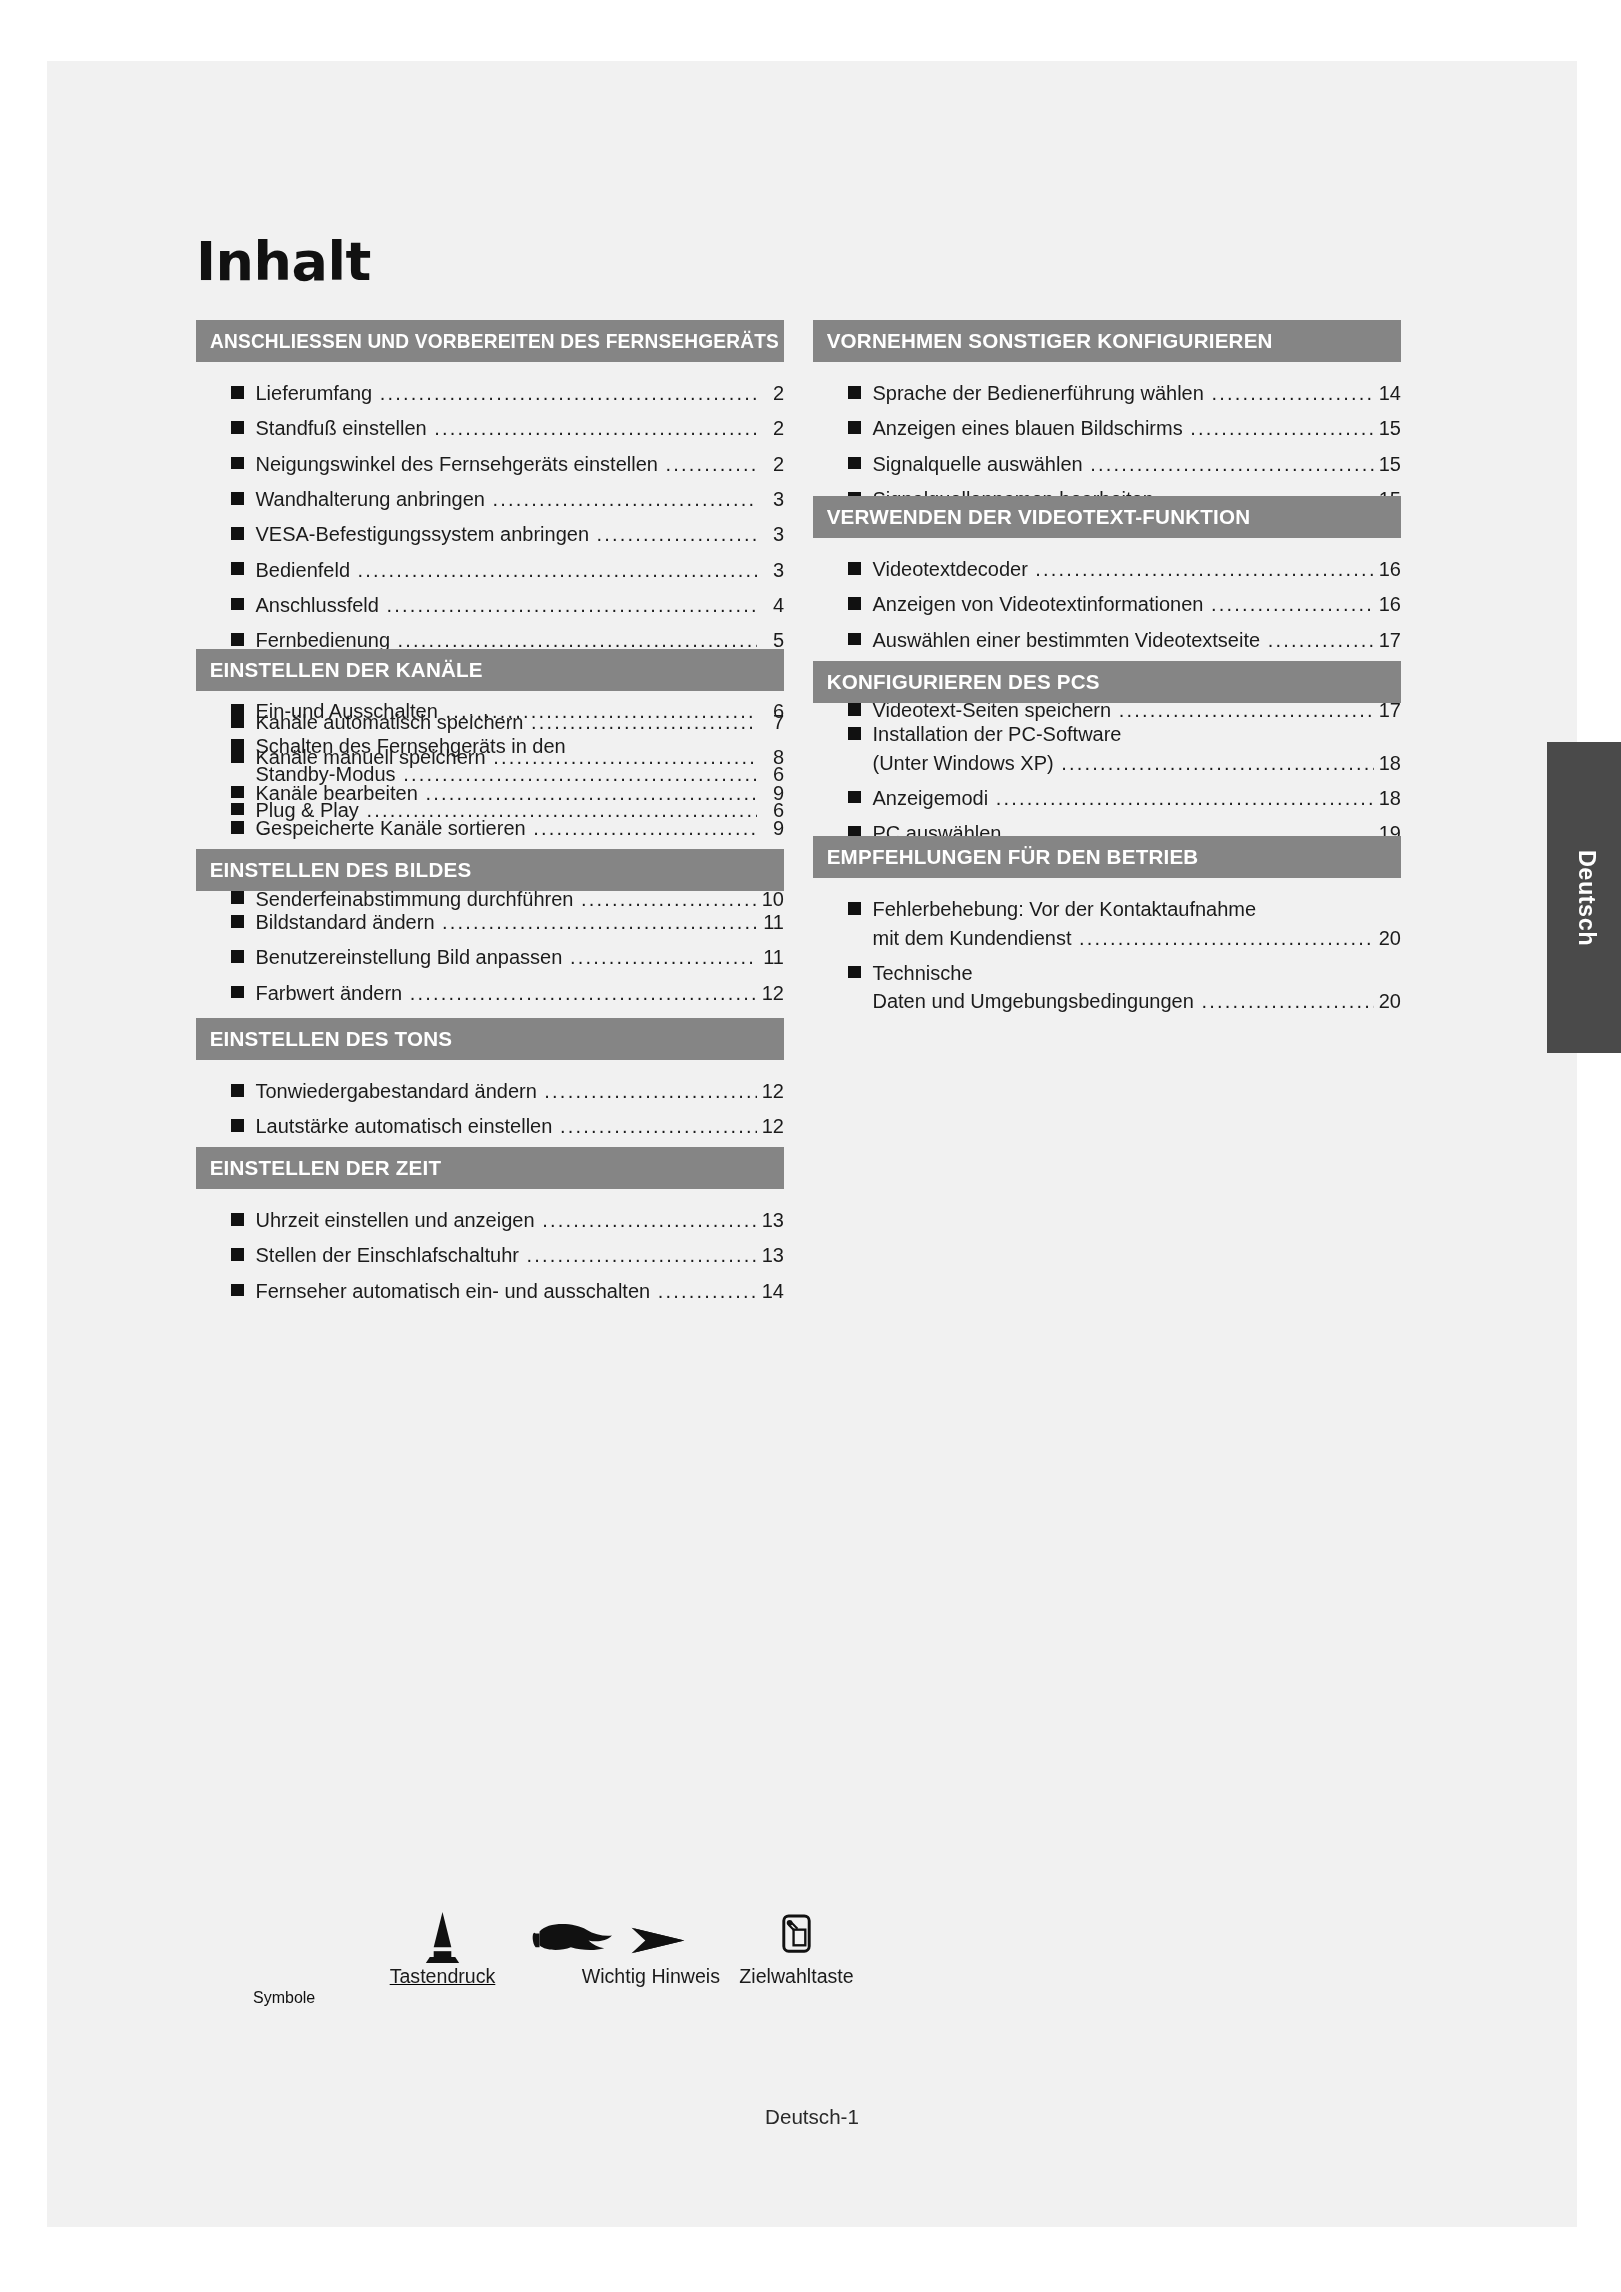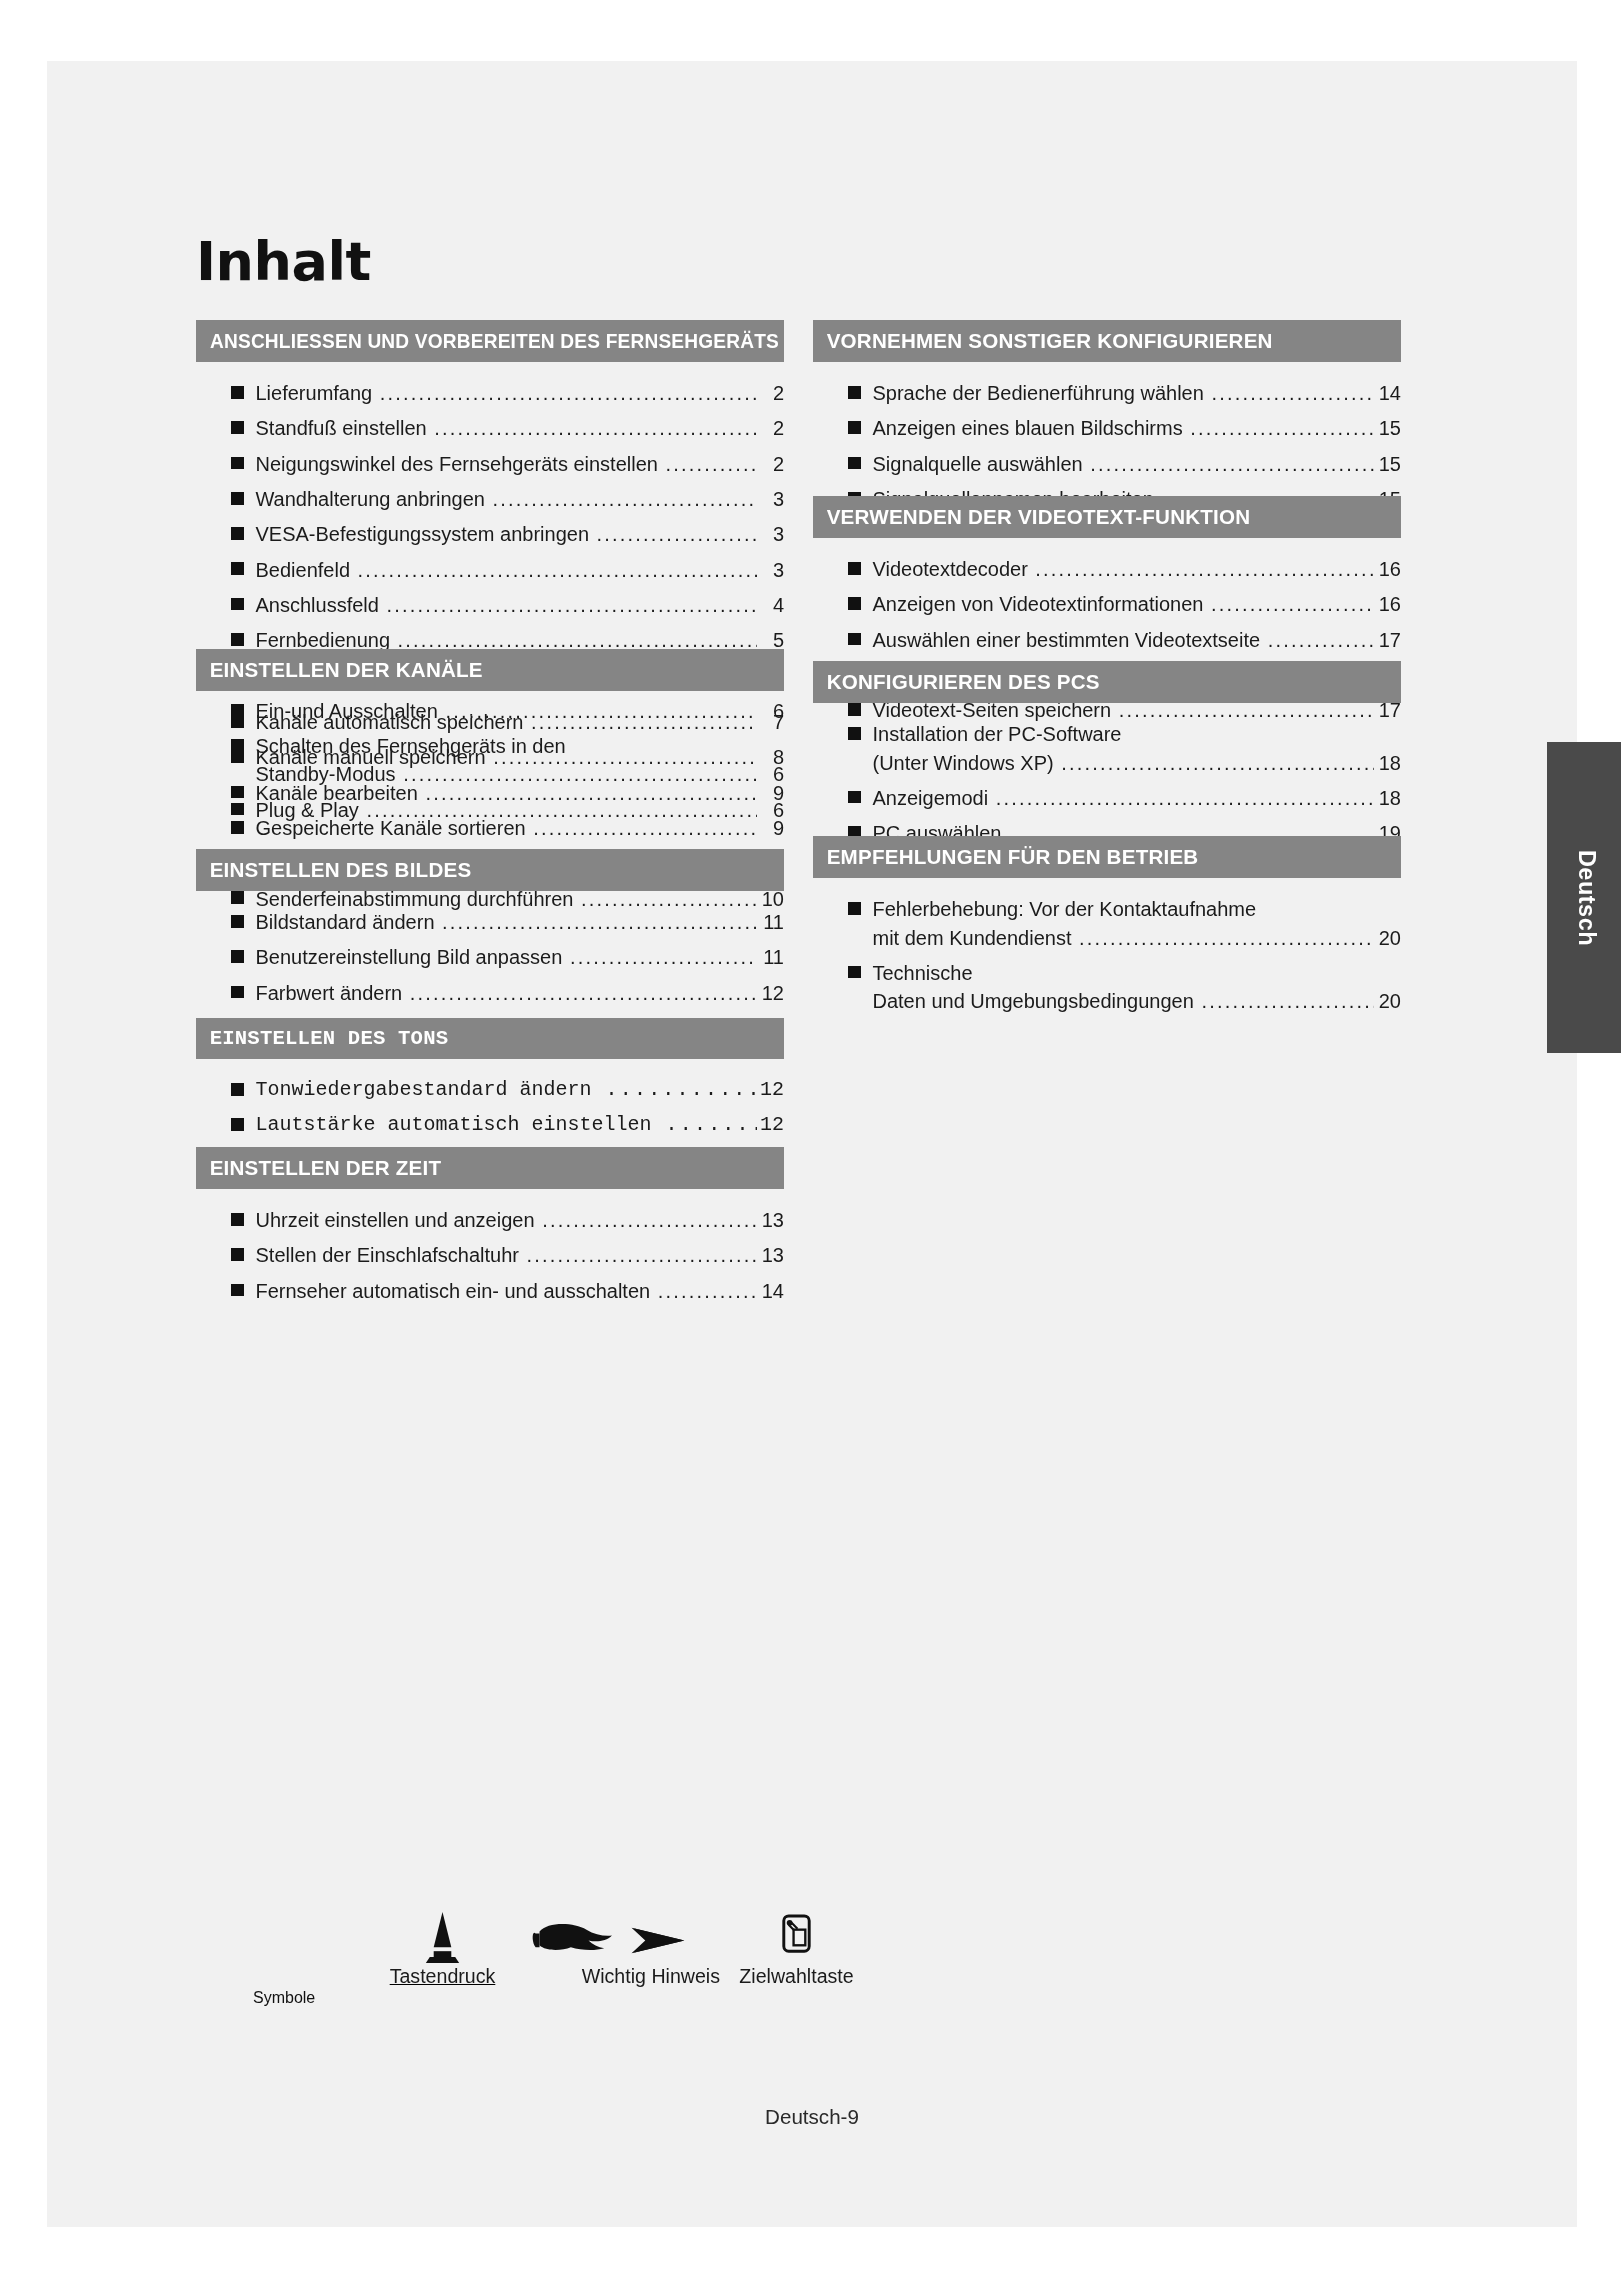--- a/index.html
+++ b/index.html
@@ -401,21 +401,21 @@
             <div class="entry-body">
               <div class="entry-line">
                 <span class="entry-text">Farbwert ändern </span>
                 <span class="leader">..........................................................................................</span>
                 <span class="pageno" style="min-width: 25.5px;">12</span>
               </div>
             </div>
           </div>
         </div>
       </div>
-      <div class="section" style="position: absolute; left: 0px; width: 588px; top: 698px; font-family: Liberation Mono, monospace;">
+      <div class="section" style="position: absolute; left: 0px; width: 588px; top: 698px;">
         <div class="section-header"><span class="hdr-text">EINSTELLEN DES TONS</span></div>
         <div class="entries">
           <div class="entry">
             <span class="bullet"></span>
             <div class="entry-body">
               <div class="entry-line">
                 <span class="entry-text">Tonwiedergabestandard ändern </span>
                 <span class="leader">..........................................................................................</span>
                 <span class="pageno" style="min-width: 25.5px;">12</span>
               </div>
@@ -684,16 +684,16 @@
           <rect x="9" y="8" width="26" height="36" rx="5" ry="5" fill="none" stroke="#111" stroke-width="3"></rect>
           <rect x="19" y="22" width="12" height="16" fill="none" stroke="#111" stroke-width="2.4"></rect>
           <path d="M17 15 L23 21 M14 17 L19 22" stroke="#111" stroke-width="2.2" fill="none"></path>
           <circle cx="15" cy="15" r="3" fill="#111"></circle>
         </svg>
       </div>
       <div class="sym-label">Zielwahltaste</div>
     </div>
   </div>
 
-  <div id="footer">Deutsch-9</div>
+  <div id="footer">Deutsch-1</div>
 
 </div>
 
 
 </body></html>

